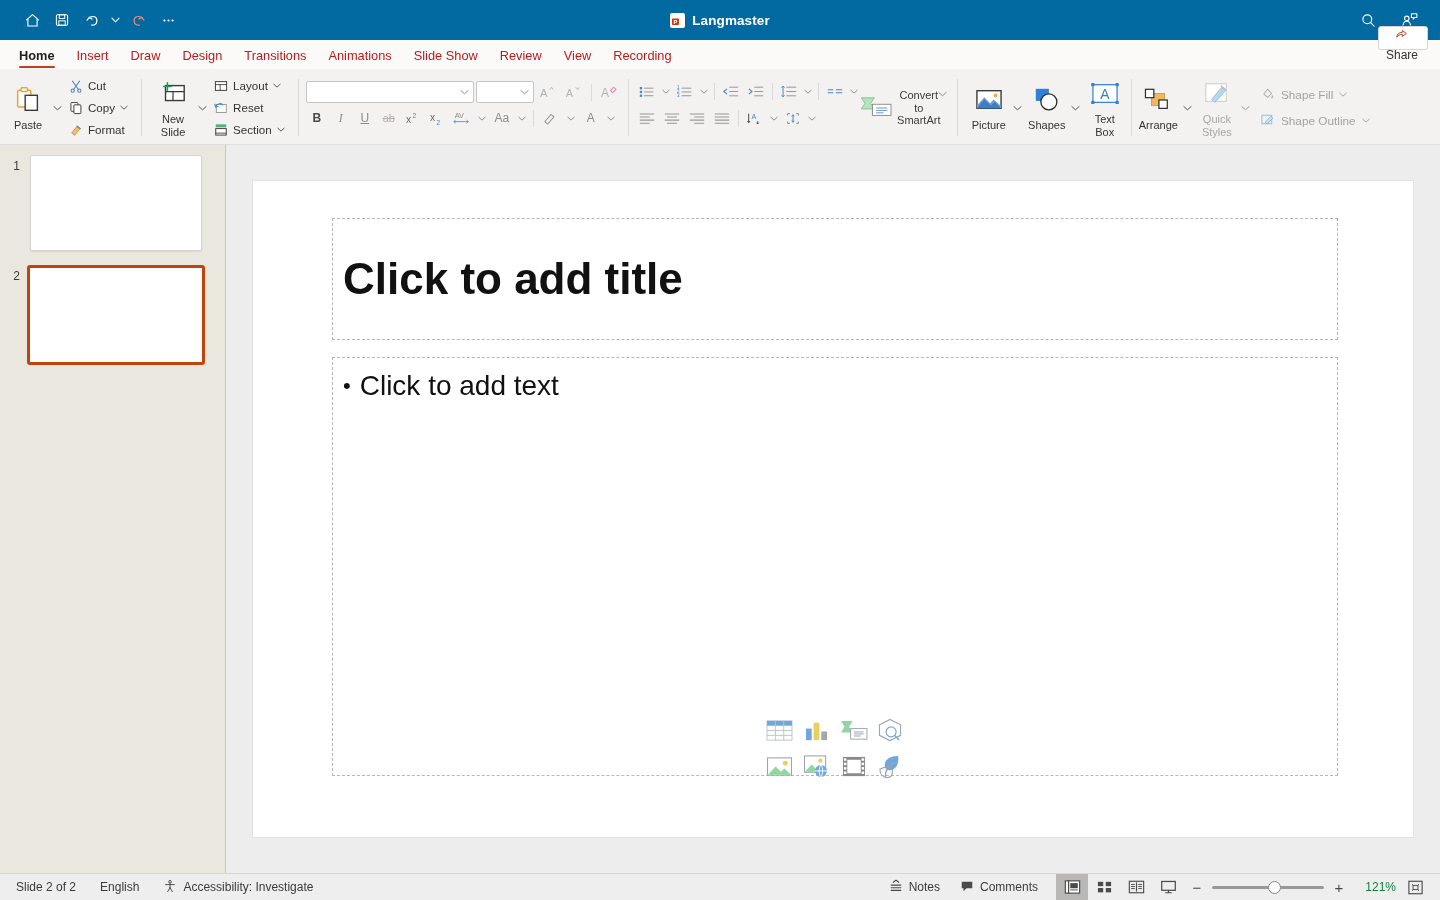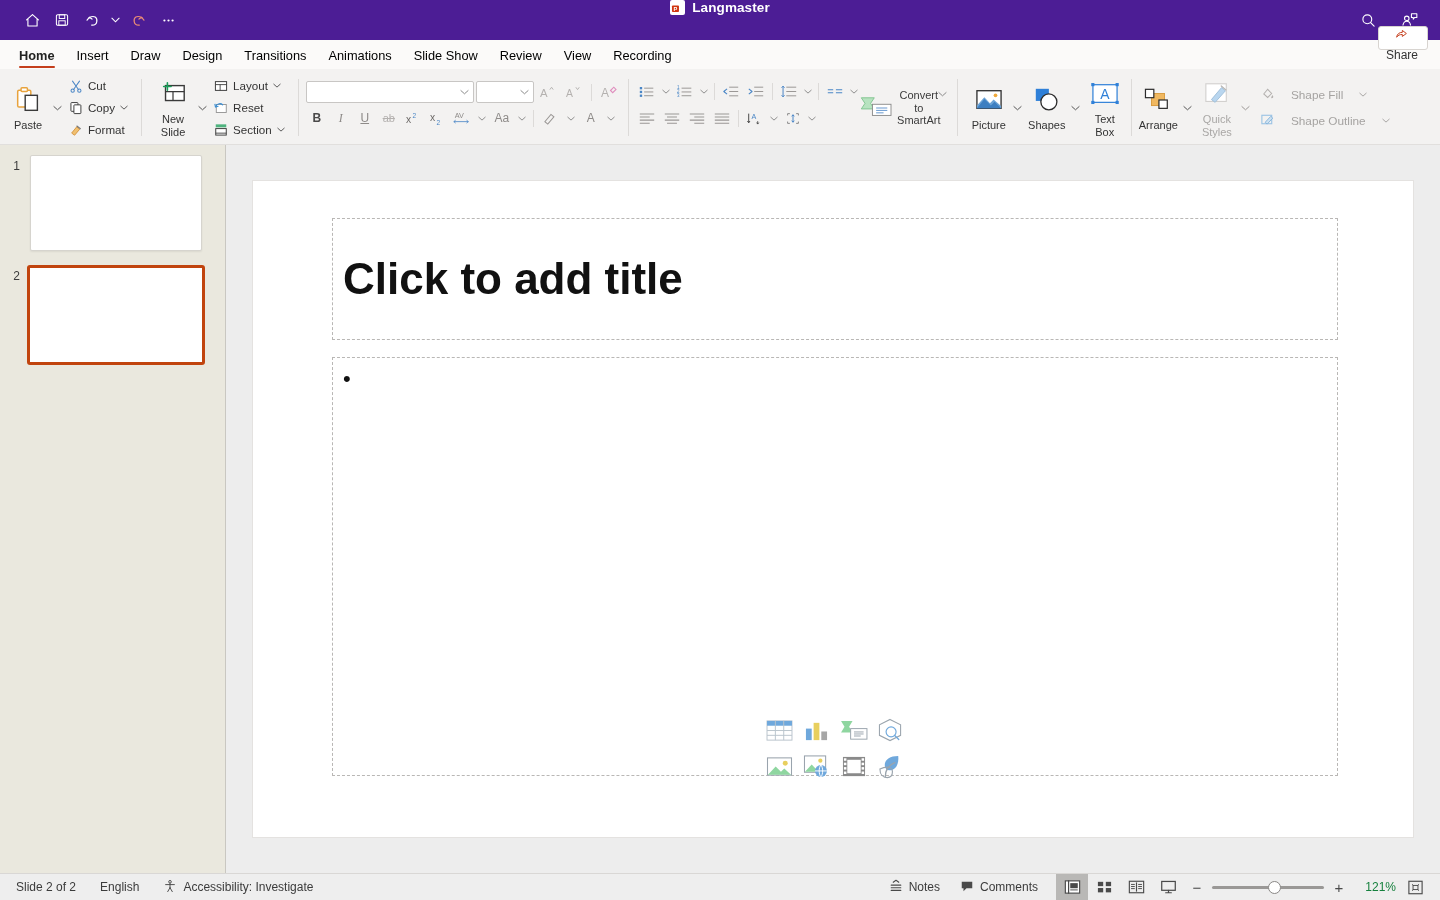--- a/index.html
+++ b/index.html
@@ -6,22 +6,22 @@
   html, body {
     width: 1440px; height: 900px;
     font-family: "Liberation Sans", sans-serif;
     overflow: hidden;
     background: #ffffff;
   }
   #app { width: 1440px; height: 900px; position: relative; display: flex; flex-direction: column; }
 
   
   .titlebar {
-    height: 40px; background: #4c1d95; position: relative;
-    display: flex; flex: 0 0 40px;
+    height: 40px; background: #0369a1; position: relative;
+    display: flex; align-items: center; flex: 0 0 40px;
   }
   .tb-left { display: flex; align-items: center; gap: 2px; padding-left: 18px; }
   .tb-btn {
     width: 28px; height: 28px; display: flex; align-items: center; justify-content: center;
     border-radius: 3px; cursor: default;
   }
   .tb-btn svg { display: block; }
   .tb-caret { width: 14px; height: 28px; display: flex; align-items: center; justify-content: center; }
   .tb-title {
     position: absolute; left: 0; right: 0; text-align: center;
@@ -35,21 +35,21 @@
     color: #d03610; font-size: 8px; font-weight: bold; position: relative;
   }
   .tb-right { margin-left: auto; display: flex; align-items: center; gap: 14px; padding-right: 16px; }
 
   
   .tabstrip {
     height: 29px; background: #fbfaf9; display: flex; align-items: flex-end;
     padding-left: 8px; flex: 0 0 29px; position: relative;
   }
   .tab {
-    font-size: 12.8px; color: #000000; padding: 0 11px 6px 11px;
+    font-size: 12.8px; color: #b91c1c; padding: 0 11px 6px 11px;
     position: relative; white-space: nowrap; cursor: default; line-height: 1;
   }
   .tab.active { color: #222222; font-weight: bold; }
   .tab.active::after {
     content: ""; position: absolute; left: 11px; right: 11px; bottom: 1px;
     height: 2.5px; background: #c43e1c; border-radius: 2px;
   }
   .share-btn {
     position: absolute; right: 12px; top: -14px;
     height: 24px; padding: 0 9px 0 7px; border: 1px solid #d8d4d0; border-radius: 3px;
@@ -104,21 +104,21 @@
   
   .par-group { display: flex; flex-direction: column; justify-content: center; height: 68px; gap: 5px; padding: 0 3px; }
   .par-row { display: flex; align-items: center; gap: 1px; }
 
   .smartart {
     display: flex; align-items: center; justify-content: center;
     width: 74px; height: 68px; cursor: default;
   }
   .smartart .lbl { font-size: 11px; color: #3b3b3b; text-align: center; line-height: 1.15; margin-top: 1px; }
   .shape-col { display: flex; flex-direction: column; justify-content: center; height: 68px; gap: 4px; padding-left: 4px; }
-  .shape-row { display: flex; align-items: center; gap: 16px; font-size: 11.8px; color: #a5a3a1; cursor: default; padding: 2px 4px; }
+  .shape-row { display: flex; align-items: center; gap: 6px; font-size: 11.8px; color: #a5a3a1; cursor: default; padding: 2px 4px; }
 
   
   .body { flex: 1 1 auto; display: flex; min-height: 0; position: relative; }
 
   .thumbpane {
     width: 226px; flex: 0 0 226px; background: #eae8de;
     border-right: 1px solid #c9c7c1; position: relative; overflow: hidden;
     padding-top: 10px;
   }
   .thumb-row { display: flex; align-items: flex-start; padding: 0 0 14px 0; }
@@ -782,20 +782,21 @@
     <div class="workspace">
       <div class="slide-canvas">
 
         <div class="ph ph-title">
           <span class="txt">Click to add title</span>
         </div>
 
         <div class="ph ph-body">
           <div class="bullet-line">
             <span class="bullet-dot">•</span>
+            <span>Click to add text</span>
           </div>
 
           <div class="ph-icons">
             <div class="ph-ico">
               <svg width="27" height="24" viewBox="0 0 28 25">
                 <rect x="1" y="2" width="26" height="20" fill="#fff" stroke="#b9c3cc" stroke-width="1"></rect>
                 <rect x="1" y="2" width="26" height="5" fill="#6fa8dc"></rect>
                 <path d="M1 12 H27 M1 17 H27 M9.7 2 V22 M18.4 2 V22" stroke="#b9c3cc" stroke-width="1"></path>
               </svg>
             </div>

